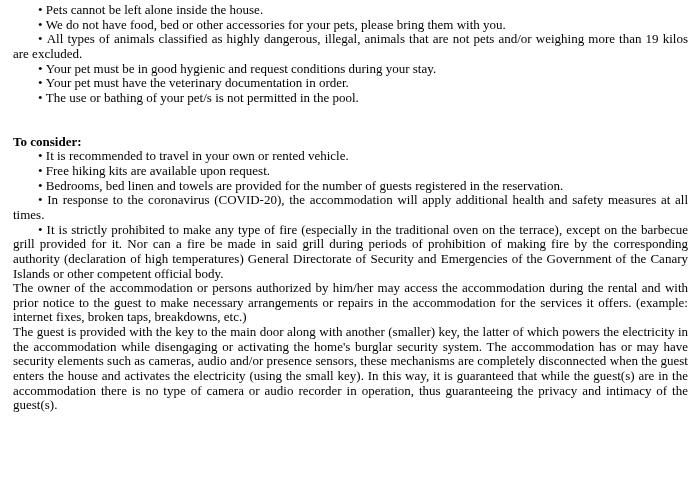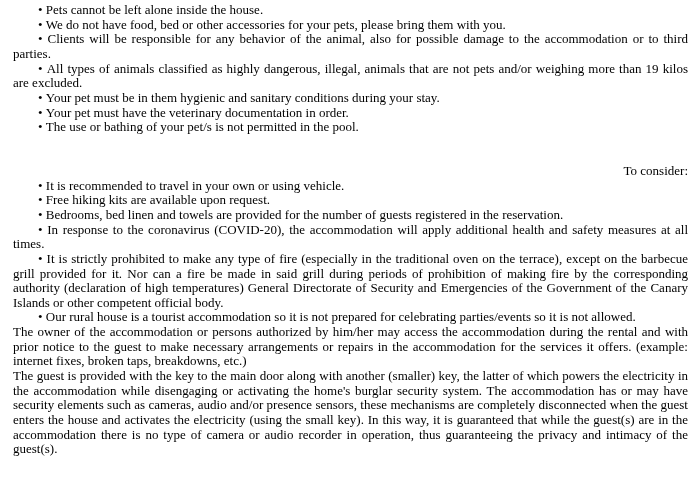--- a/index.html
+++ b/index.html
@@ -14,50 +14,47 @@
     font-family: "Liberation Serif", serif;
     font-size: 13px;
     line-height: 14.65px;
     color: #000000;
     text-align: justify;
   }
   p { margin: 0; }
   .bullet { text-indent: 25px; }
   .bullet::before { content: "\2022\00a0"; }
   .heading {
-    font-weight: normal;
+    font-weight: bold;
     margin-top: 29px;
-    text-align: right;
-    margin-left: 32px;
+    text-align: left;
   }
 </style>
 </head>
 <body>
 
 <div class="page">
 
   <section>
     <p class="bullet">Pets cannot be left alone inside the house.</p>
     <p class="bullet">We do not have food, bed or other accessories for your pets, please bring them with you.</p>
-    <p class="bullet">Clients will be responsible for any behavior of the animal, also for possible damage to the accommodation or to third parties.</p>
     <p class="bullet">All types of animals classified as highly dangerous, illegal, animals that are not pets and/or weighing more than 19 kilos are excluded.</p>
-    <p class="bullet">Your pet must be in them hygienic and sanitary conditions during your stay.</p>
+    <p class="bullet">Your pet must be in good hygienic and request conditions during your stay.</p>
     <p class="bullet">Your pet must have the veterinary documentation in order.</p>
     <p class="bullet">The use or bathing of your pet/s is not permitted in the pool.</p>
   </section>
 
   <p class="heading">To consider:</p>
 
   <section>
-    <p class="bullet">It is recommended to travel in your own or using vehicle.</p>
+    <p class="bullet">It is recommended to travel in your own or rented vehicle.</p>
     <p class="bullet">Free hiking kits are available upon request.</p>
     <p class="bullet">Bedrooms, bed linen and towels are provided for the number of guests registered in the reservation.</p>
     <p class="bullet">In response to the coronavirus (COVID-20), the accommodation will apply additional health and safety measures at all times.</p>
     <p class="bullet">It is strictly prohibited to make any type of fire (especially in the traditional oven on the terrace), except on the barbecue grill provided for it. Nor can a fire be made in said grill during periods of prohibition of making fire by the corresponding authority (declaration of high temperatures) General Directorate of Security and Emergencies of the Government of the Canary Islands or other competent official body.</p>
-    <p class="bullet">Our rural house is a tourist accommodation so it is not prepared for celebrating parties/events so it is not allowed.</p>
   </section>
 
   <section>
     <p>The owner of the accommodation or persons authorized by him/her may access the accommodation during the rental and with prior notice to the guest to make necessary arrangements or repairs in the accommodation for the services it offers. (example: internet fixes, broken taps, breakdowns, etc.)</p>
     <p>The guest is provided with the key to the main door along with another (smaller) key, the latter of which powers the electricity in the accommodation while disengaging or activating the home's burglar security system. The accommodation has or may have security elements such as cameras, audio and/or presence sensors, these mechanisms are completely disconnected when the guest enters the house and activates the electricity (using the small key). In this way, it is guaranteed that while the guest(s) are in the accommodation there is no type of camera or audio recorder in operation, thus guaranteeing the privacy and intimacy of the guest(s).</p>
   </section>
 
 </div>
 
 </body></html>

